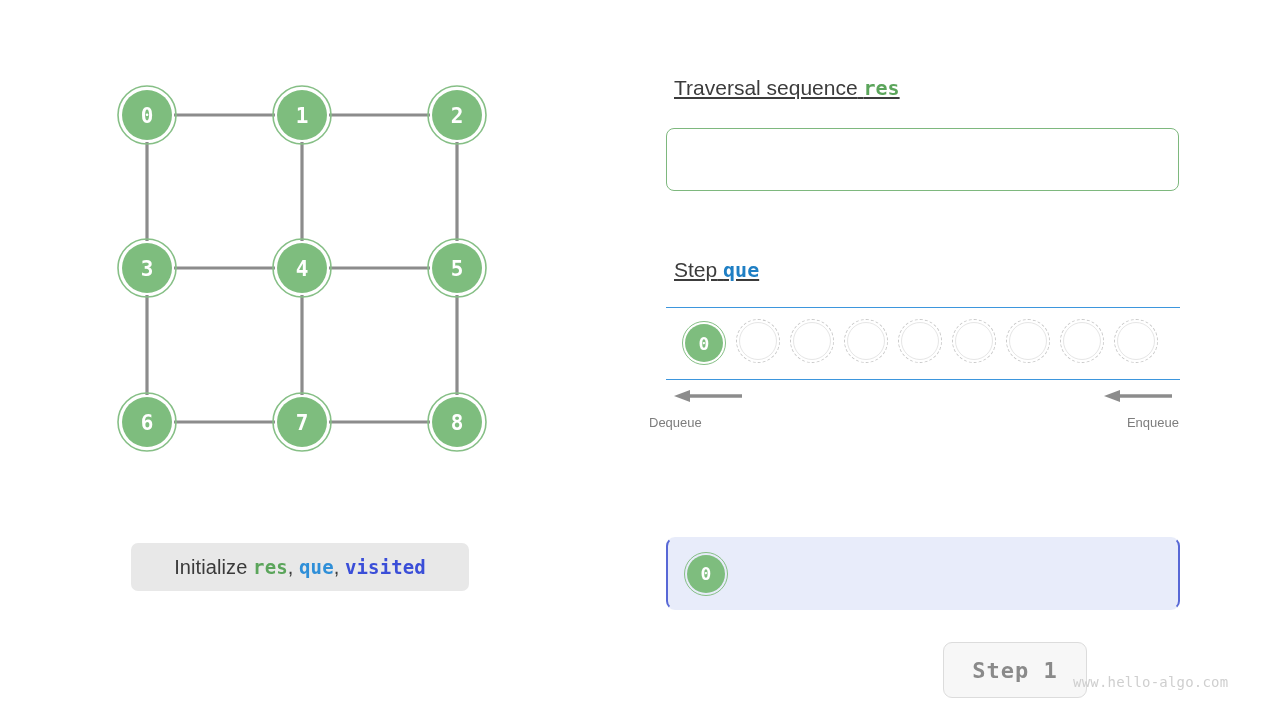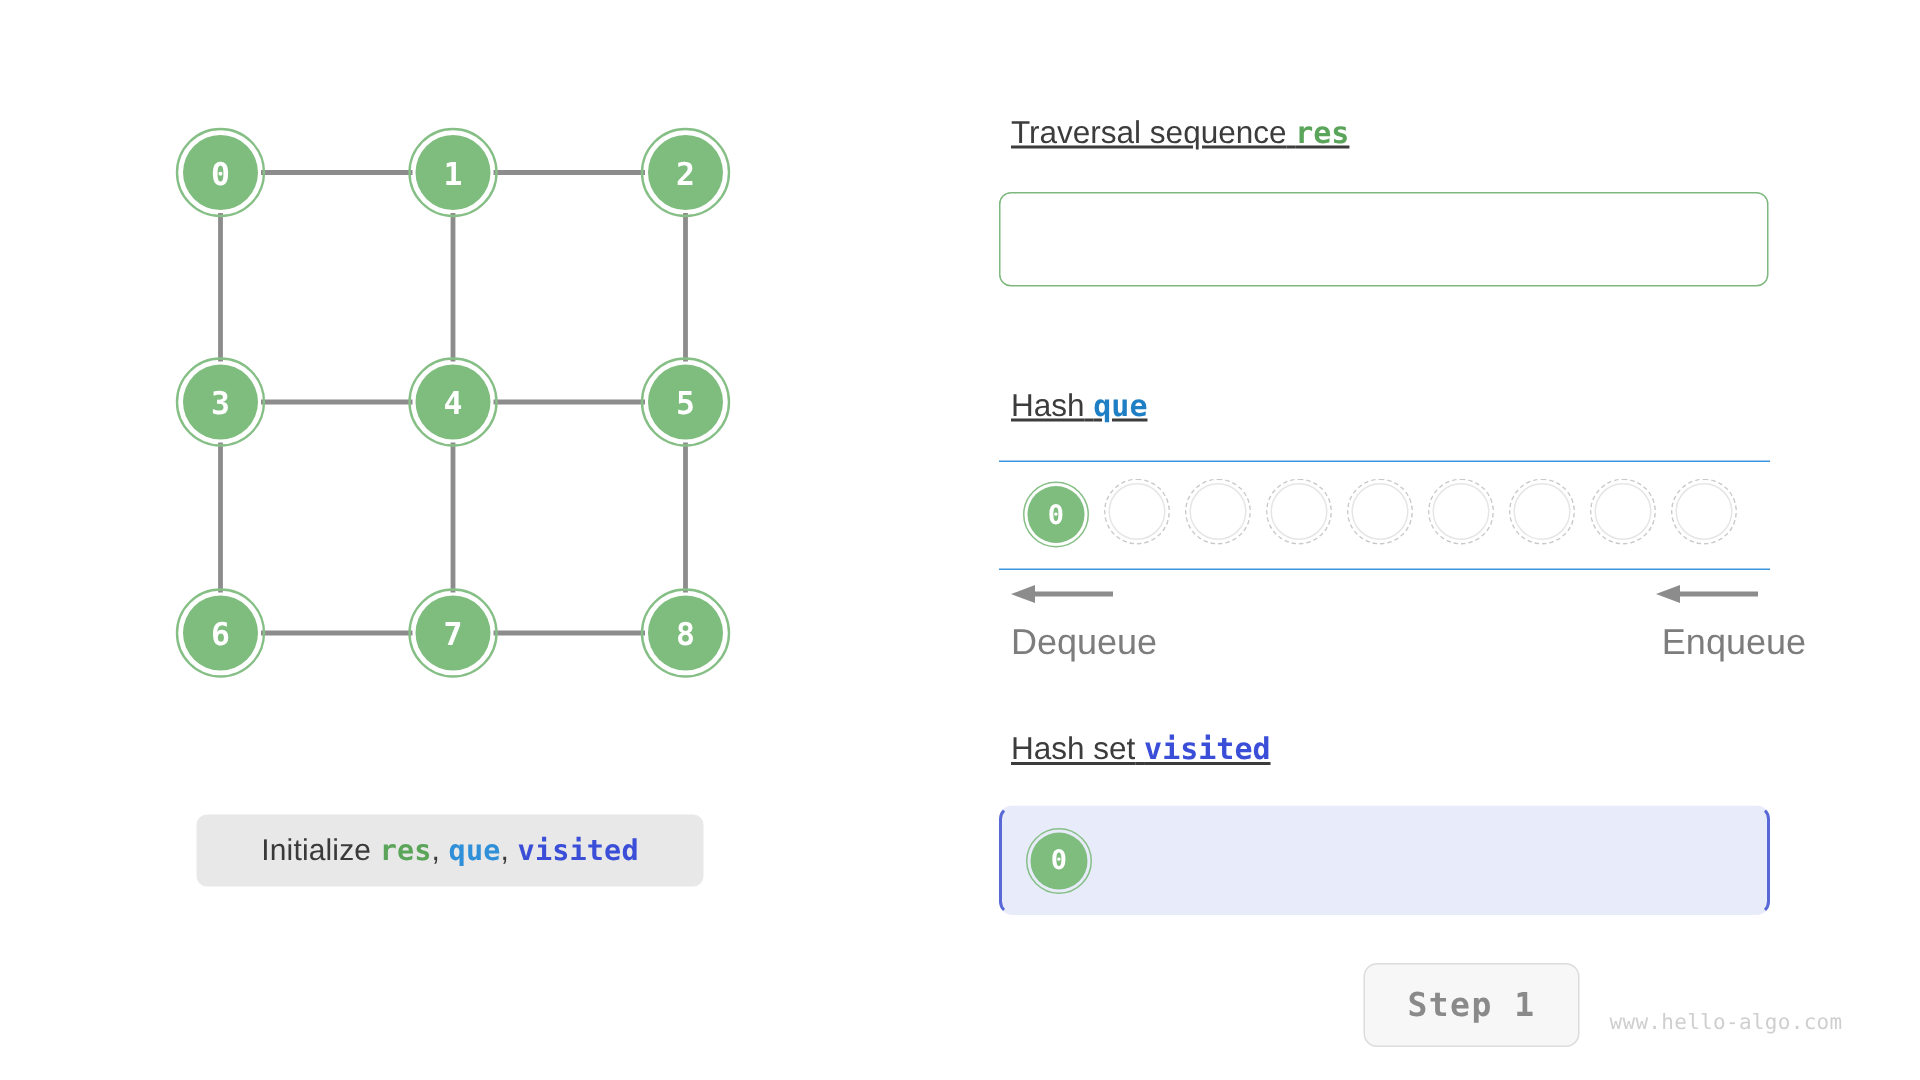--- a/index.html
+++ b/index.html
@@ -216,26 +216,26 @@
     position: absolute;
     top: 4px;
     width: 68px;
     height: 14px;
   }
   #arrow-left  { left: 8px; }
   #arrow-right { left: 438px; }
   .arrow svg { display: block; }
   #queue-labels {
     position: absolute;
-    left: 54px;
+    left: 29px;
     top: 415px;
     width: 530px;
     display: flex;
     justify-content: space-between;
-    font-size: 24px;
+    font-size: 13px;
     color: #7d7d7d;
   }
 
   
   #vis-title { left: 54px; top: 487px; }
   #visited-box {
     position: absolute;
     left: 46px;
     top: 537px;
     width: 514px;
@@ -249,21 +249,21 @@
     box-sizing: border-box;
     display: flex;
     align-items: center;
     padding-left: 16px;
     gap: 8px;
   }
 
   
   #step-button {
     position: absolute;
-    left: 909px;
+    left: 943px;
     top: 642px;
     width: 144px;
     height: 56px;
     background: #f7f7f7;
     border: 1.5px solid #dcdcdc;
     border-radius: 9px;
     box-sizing: border-box;
     display: flex;
     align-items: center;
     justify-content: center;
@@ -360,21 +360,21 @@
 
 <div id="right-panel">
 
   <div class="section-title" id="res-title">
     <span>Traversal sequence</span>
     <span class="title-mono t-green">res</span>
   </div>
   <div id="res-box"></div>
 
   <div class="section-title" id="que-title">
-    <span>Hash</span>
+    <span>Step</span>
     <span class="title-mono t-blue">que</span>
   </div>
 
   <div id="queue-area">
     <div class="queue-rail" id="queue-rail-top"></div>
     <div class="queue-rail" id="queue-rail-bottom"></div>
     <div id="queue-slots">
         <div class="slot">
           <div class="node-chip">
             <div class="chip-ring"></div>
@@ -429,24 +429,20 @@
         <polygon points="0,7 16,1 16,13" fill="#8c8c8c"></polygon>
       </svg>
     </div>
   </div>
 
   <div id="queue-labels">
     <span>Dequeue</span>
     <span>Enqueue</span>
   </div>
 
-  <div class="section-title" id="vis-title">
-    <span>Hash set</span>
-    <span class="title-mono t-indigo">visited</span>
-  </div>
   <div id="visited-box">
       <div class="node-chip">
         <div class="chip-ring"></div>
         <div class="chip-core">0</div>
       </div>
     </div>
 </div>
 
 <div id="step-button">Step 1</div>
 <div id="watermark">www.hello-algo.com</div>

